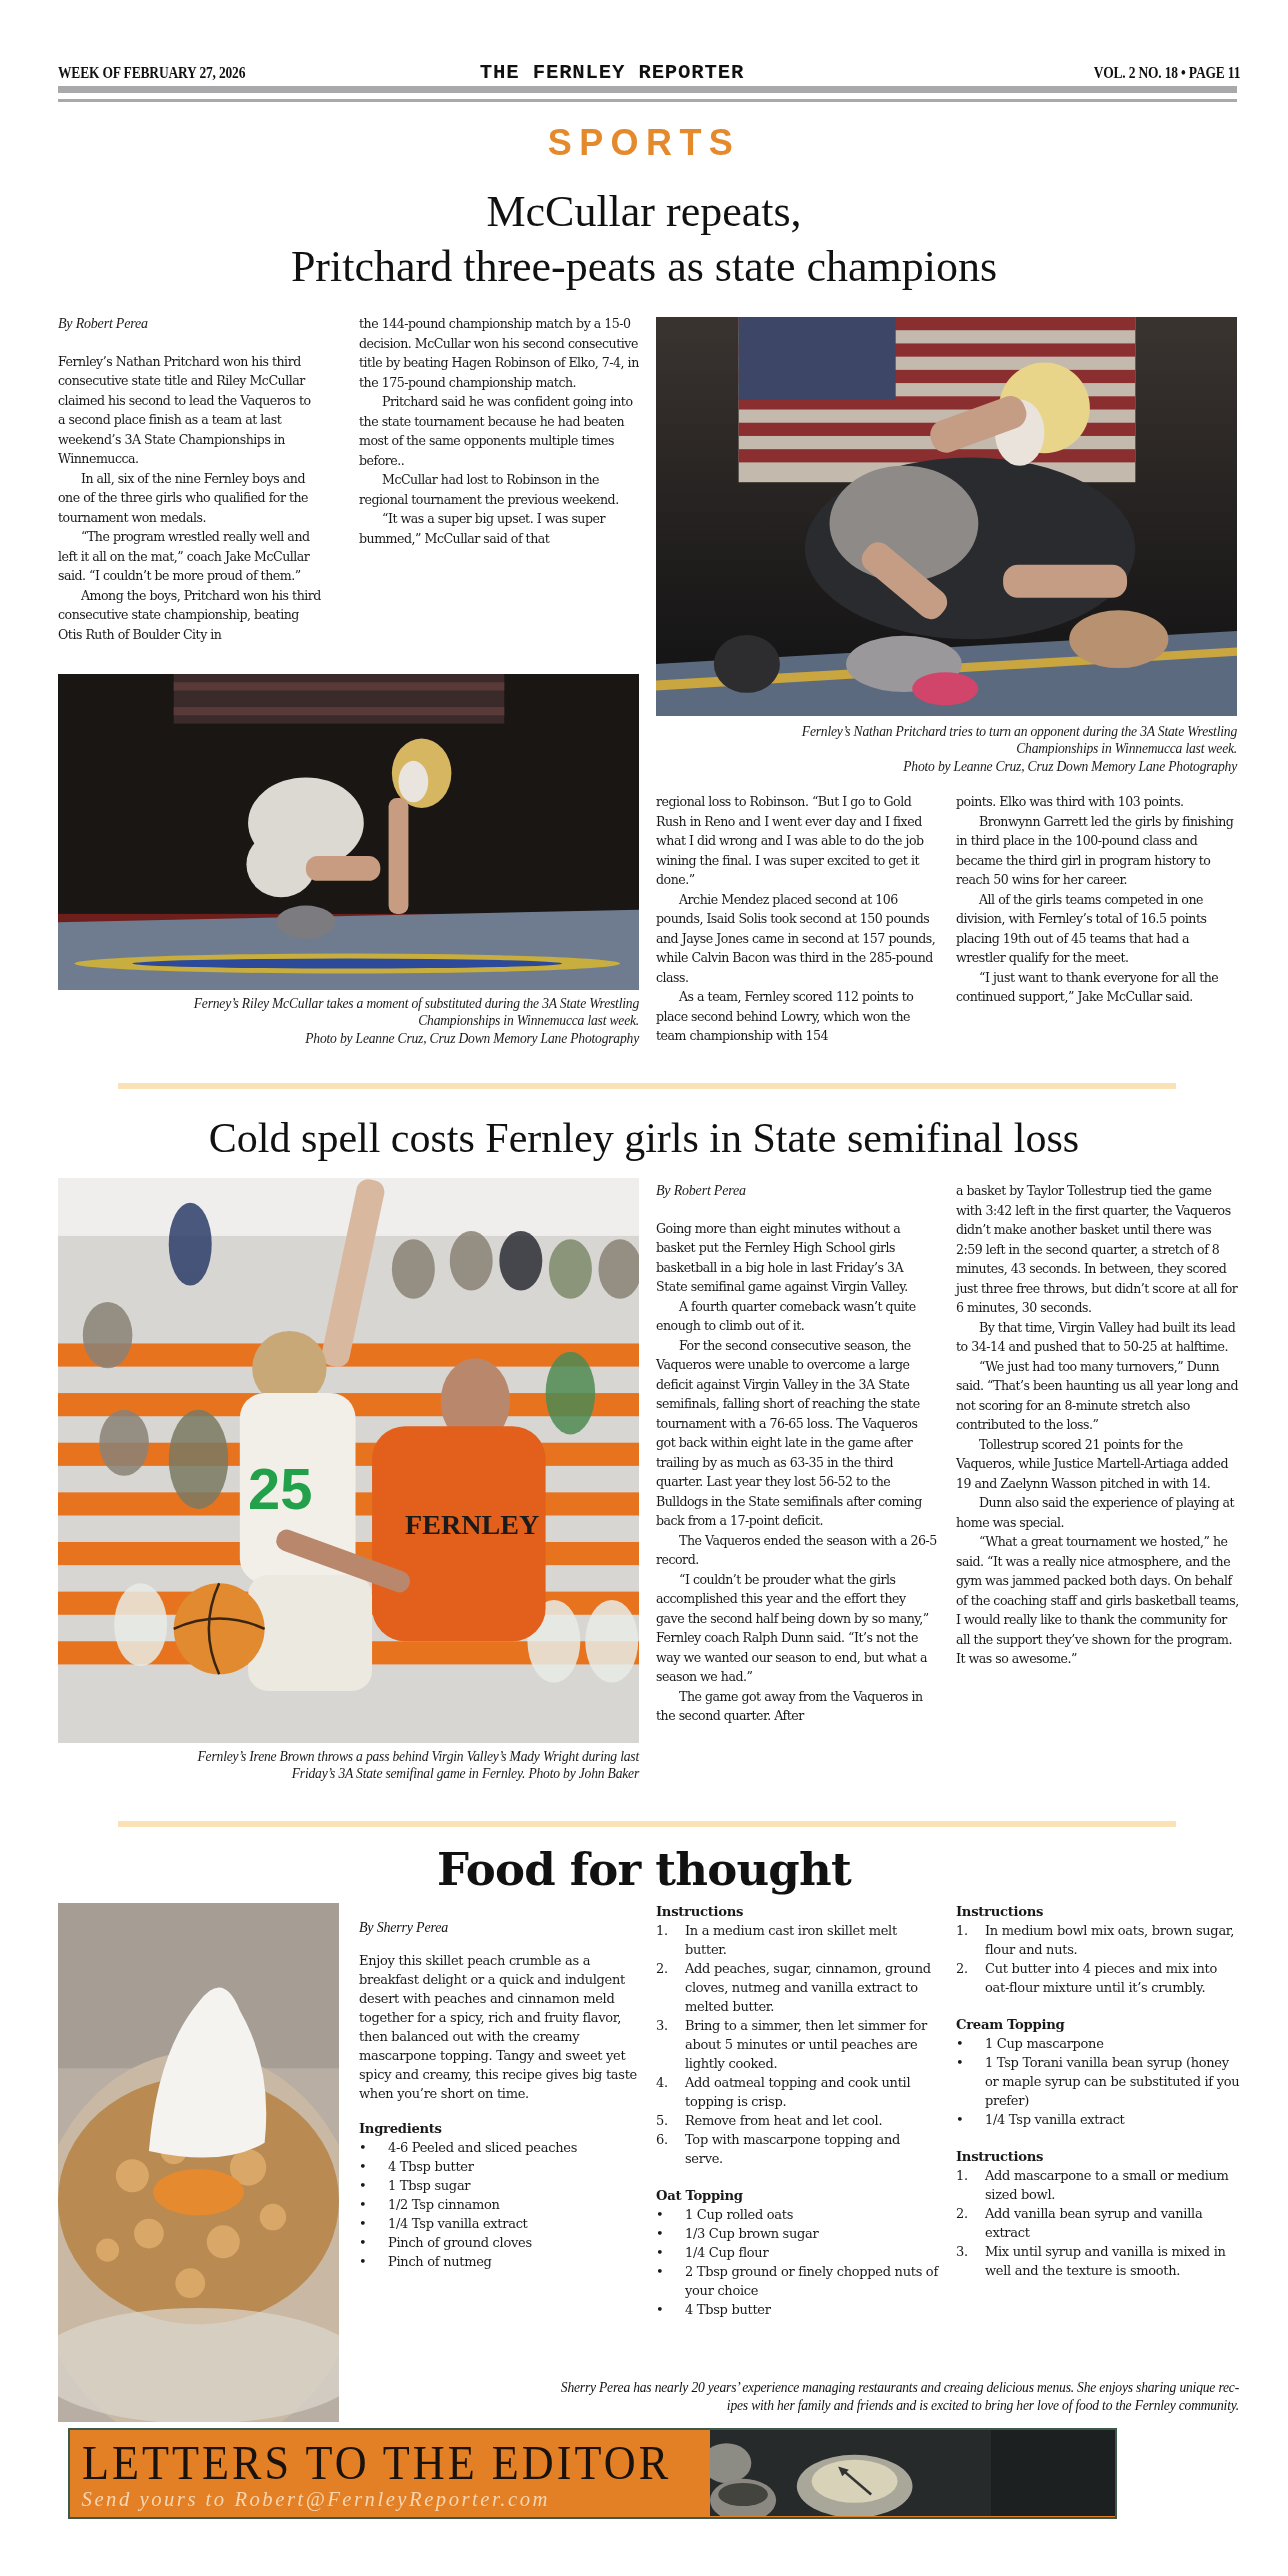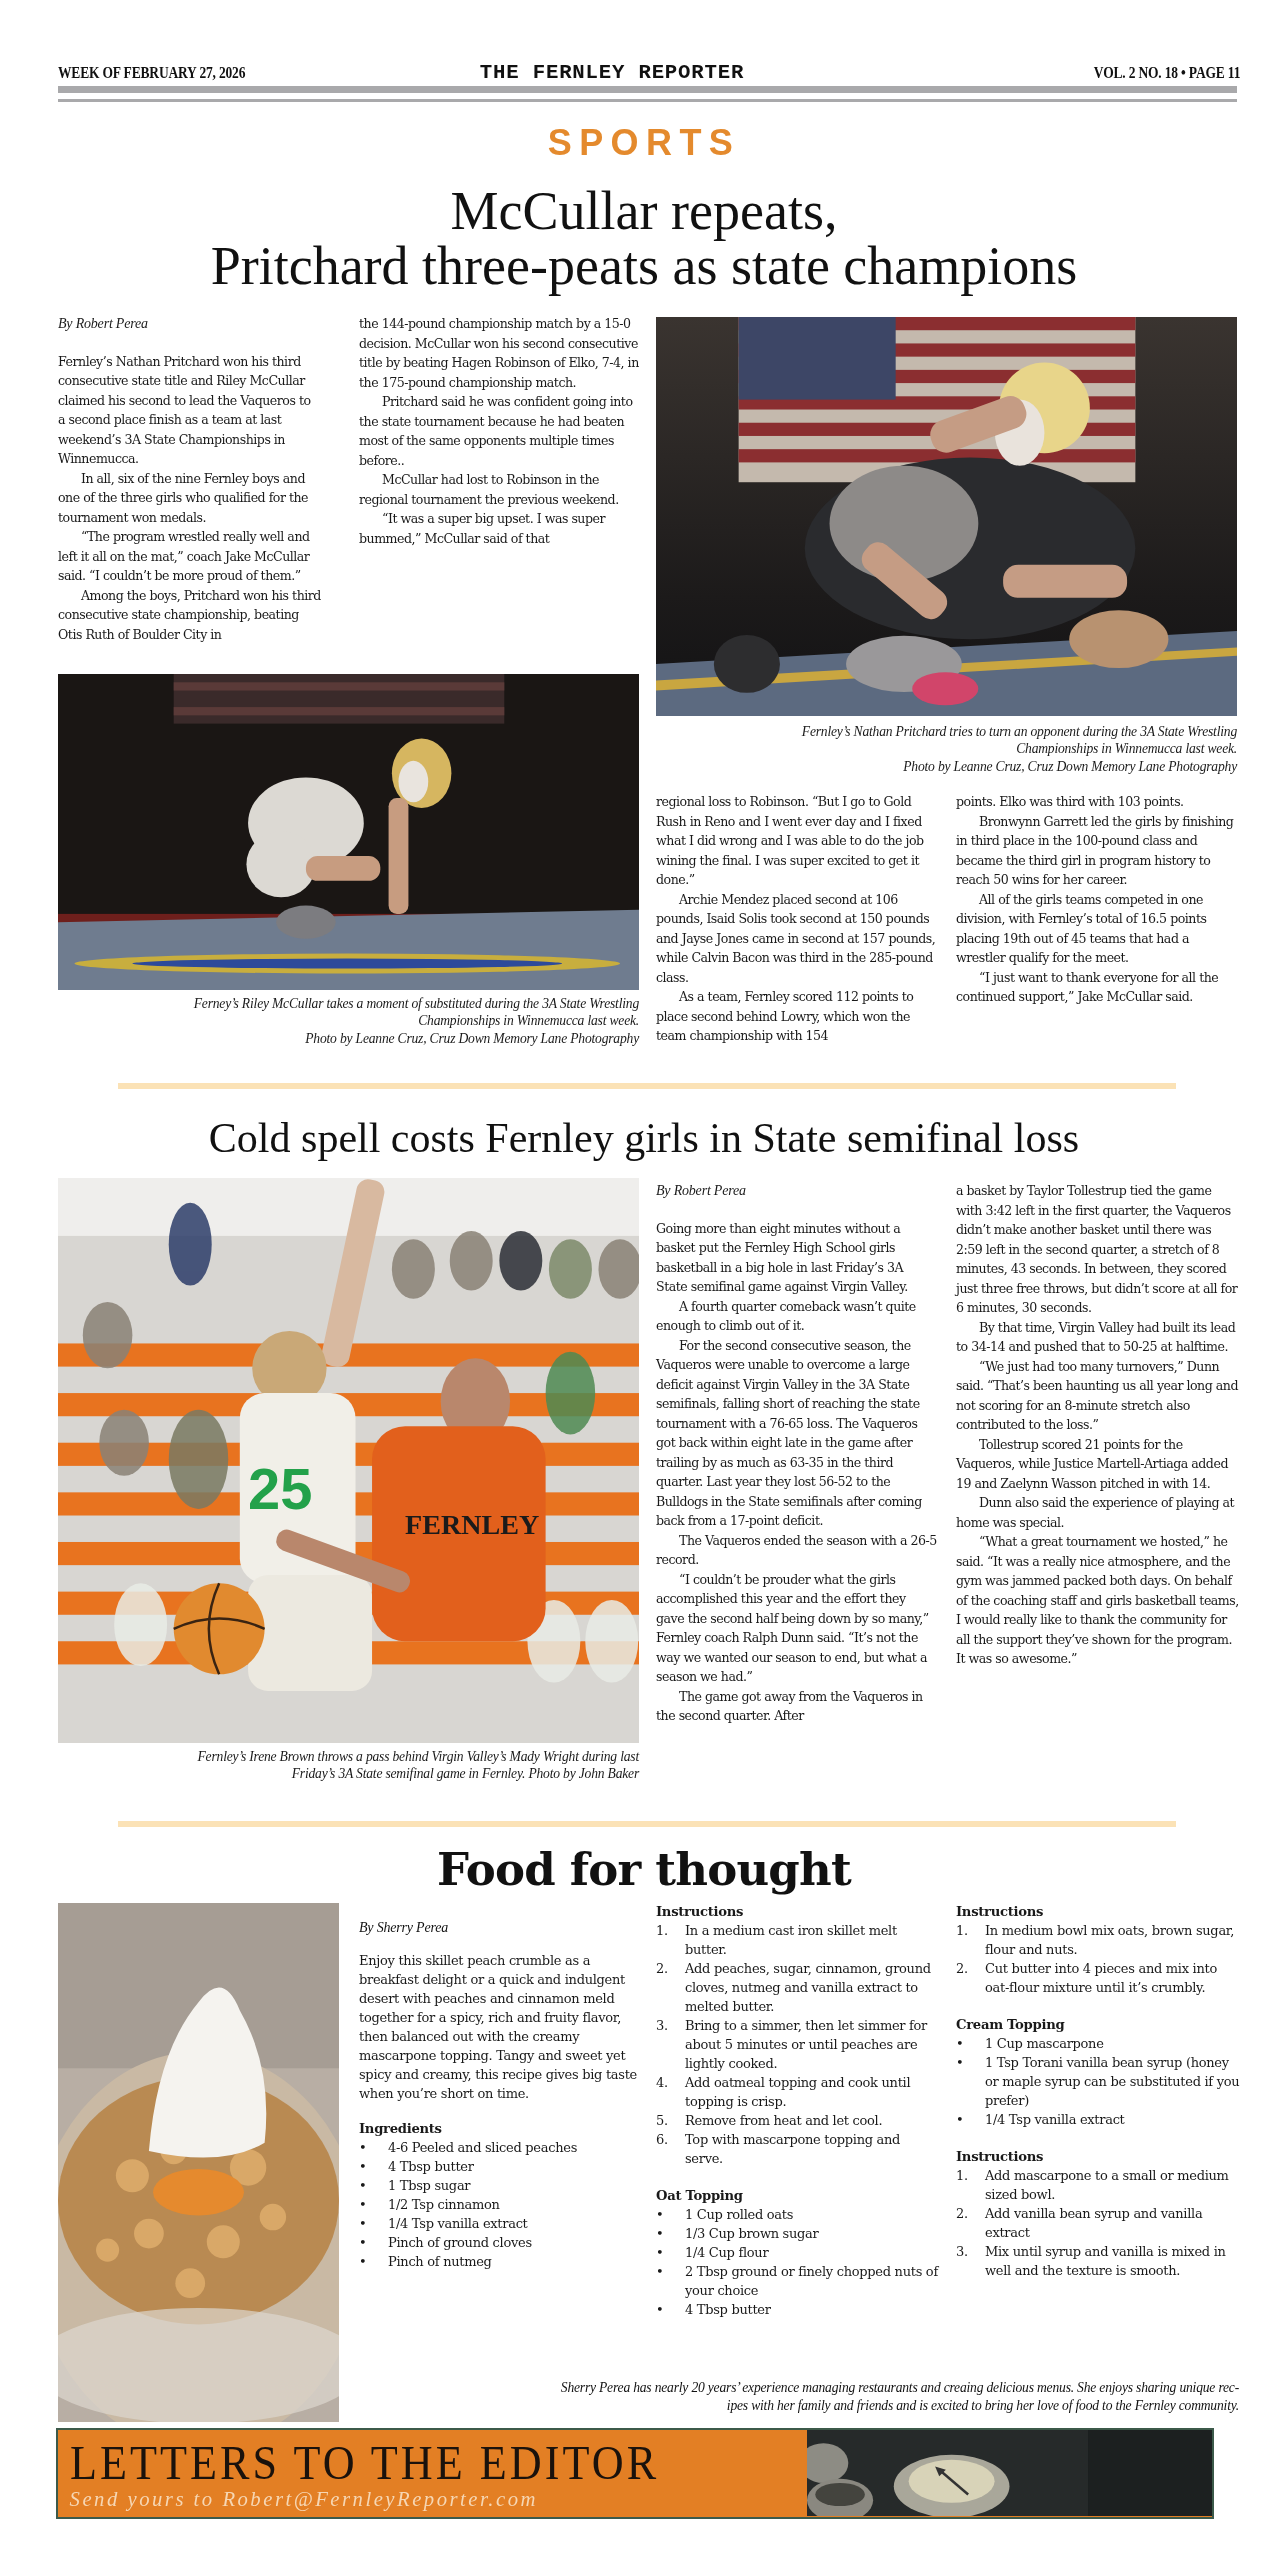--- a/index.html
+++ b/index.html
@@ -12,21 +12,21 @@
   .mast-left, .mast-right { top: 64px; font-size: 15.7px; font-weight: bold; letter-spacing: -0.2px; transform: scaleX(0.86); font-family: "Liberation Serif", serif; }
   .mast-left { left: 58px; transform-origin: left center; }
   .mast-right { right: 48px; transform-origin: right center; }
   .mast-center { top: 61px; left: 0; width: 1224px; text-align: center; font-family: "Liberation Mono", "DejaVu Sans Mono", monospace; font-weight: bold; font-size: 20.7px; letter-spacing: 0.8px; }
   .rule-thick { left: 58px; width: 1179px; top: 86px; height: 7.4px; background: #a9a9ab; }
   .rule-thin { left: 58px; width: 1179px; top: 99px; height: 3.3px; background: #a9a9ab; }
 
   .section-label { top: 122px; left: 0; width: 1288px; text-align: center; font-family: "Liberation Sans", "DejaVu Sans", sans-serif; font-weight: bold; font-size: 36px; letter-spacing: 7.4px; color: #e48a2d; }
 
   .headline { left: 0; width: 1288px; text-align: center; font-family: "Liberation Serif", serif; font-weight: normal; color: #111; }
-  .hl1 { top: 184px; font-size: 54px; line-height: 55px; }
+  .hl1 { top: 184px; font-size: 44px; line-height: 55px; }
 
   
   .col { font-family: "DejaVu Serif", "Liberation Serif", serif; font-size: 12.6px; line-height: 19.5px; color: #1a1a1a; letter-spacing: -0.5px; }
   .col p { text-indent: 0; }
   .col p.ind { text-indent: 23px; }
   .byline { font-style: italic; font-family: "Liberation Serif", serif; font-size: 14px; letter-spacing: -0.2px; }
 
   .caption { font-family: "Liberation Serif", serif; font-style: italic; font-size: 13.6px; line-height: 17.4px; text-align: right; color: #1a1a1a; letter-spacing: -0.2px; }
 
   .photo { overflow: hidden; }
@@ -40,21 +40,21 @@
   
   .recipe-title { font-family: "DejaVu Serif", serif; font-weight: bold; color: #6b140c; font-size: 23px; line-height: 26.5px; letter-spacing: -0.4px; }
   .rcol { font-family: "DejaVu Serif", serif; font-size: 13px; line-height: 19px; color: #1a1a1a; letter-spacing: -0.3px; }
   .rcol h4 { font-weight: bold; font-size: 13.2px; line-height: 19px; }
   .rcol ol, .rcol ul { list-style: none; }
   .rcol li { position: relative; padding-left: 29px; }
   .rcol li .mk { position: absolute; left: 0; top: 0; }
   .bio { font-family: "Liberation Serif", serif; font-style: italic; font-size: 13.6px; line-height: 18px; text-align: right; letter-spacing: -0.2px; }
 
   
-  .banner { left: 56px; top: 2428px; width: 1158px; height: 91px; border: 2.5px solid #3c5a4a; background: #e37f24; overflow: hidden; }
+  .banner { left: 68px; top: 2428px; width: 1049px; height: 91px; border: 2.5px solid #3c5a4a; background: #e37f24; overflow: hidden; }
   .banner-title { position: absolute; left: 11.6px; top: 5px; font-family: "Liberation Serif", serif; font-size: 48px; letter-spacing: 3.3px; color: #1a120c; transform: scaleX(0.92); transform-origin: left center; }
   .banner-sub { position: absolute; left: 11.6px; top: 58px; font-family: "Liberation Serif", serif; font-style: italic; font-size: 20.7px; letter-spacing: 2.5px; color: #f6d7b4; }
   .banner-img { position: absolute; right: 0; top: 0; width: 405px; height: 86px; }
 </style>
 </head>
 <body>
 
 <header>
   <div class="abs mast-left">WEEK OF FEBRUARY 27, 2026</div>
   <div class="abs mast-center">THE FERNLEY REPORTER</div>

